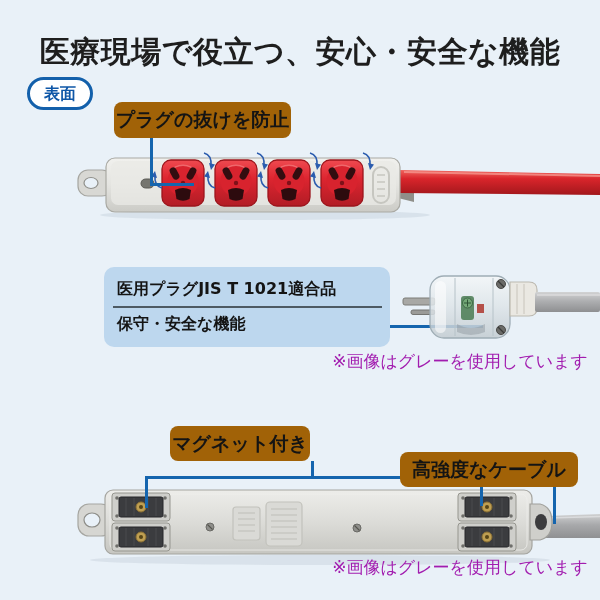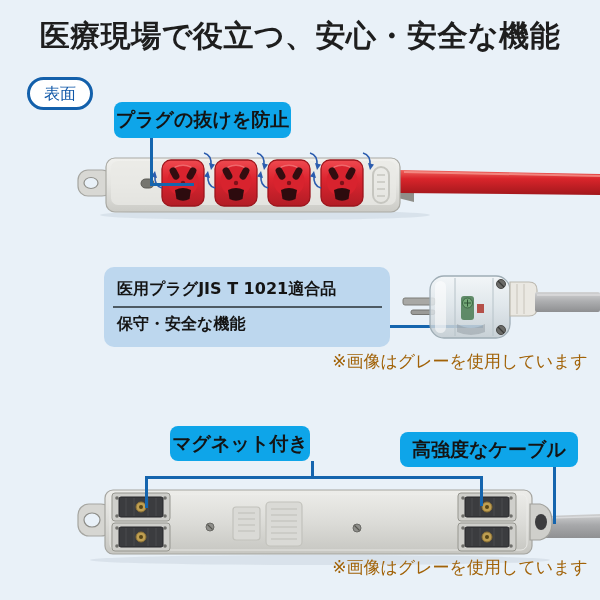--- a/index.html
+++ b/index.html
@@ -2,51 +2,51 @@
 <html><head>
 <meta charset="utf-8">
 <style>
   html,body{margin:0;padding:0;}
   .page{
     position:relative;width:600px;height:600px;overflow:hidden;
     background:#e9f1f8;
     font-family:"DejaVu Sans","Liberation Sans",sans-serif;
   }
   .title{
-    position:absolute;left:0;right:0;top:16px;margin:0;
+    position:absolute;left:0;right:0;top:16px;margin:16px;
     text-align:center;font-size:30px;font-weight:600;color:#1e1e1e;
     letter-spacing:0.5px;z-index:30;
   }
   .badge{
     position:absolute;z-index:30;
     background:#ffffff;border:3px solid #1360ab;border-radius:18px;
-    color:#0f57a7;font-size:16px;font-weight:400;
+    color:#0f57a7;font-size:16px;font-weight:700;
     height:25px;line-height:25px;padding:1px 14px;
   }
   .callout{
     position:absolute;z-index:25;
-    background:#0ea5e9;border-radius:8px;color:#141414;font-weight:700;
+    background:#a16207;border-radius:8px;color:#141414;font-weight:700;
     display:flex;align-items:center;justify-content:center;
     font-size:19px;white-space:nowrap;
   }
   .plug-box{
     position:absolute;left:104px;top:267px;width:286px;z-index:25;
     background:#bdd7ee;border-radius:10px;padding:7px 0;
   }
   .plug-box .row{
     font-size:16px;font-weight:700;color:#141414;
     padding:5px 8px 5px 13px;white-space:nowrap;
   }
   .plug-box .divider{height:0;border-top:2px solid #4d5a63;margin:1px 8px 1px 9px;}
   .line{position:absolute;background:#1565ae;z-index:20;}
   .line.under{z-index:6;}
   .art{position:absolute;z-index:10;}
   .note{
     position:absolute;left:300px;width:288px;text-align:right;
-    font-size:17px;color:#a16207;z-index:25;white-space:nowrap;
+    font-size:17px;color:#a21caf;z-index:25;white-space:nowrap;
   }
 </style>
 </head>
 <body>
 
 <div class="page">
 
   <h1 class="title">医療現場で役立つ、安心・安全な機能</h1>
 
   <div class="badge" style="left:27px;top:77px;">表面</div>
@@ -211,21 +211,21 @@
     <g>
       <rect x="140" y="44" width="65" height="20" rx="2" fill="url(#grayCable1)"></rect>
       <path d="M142 47 h63" stroke="#e0e1e2" stroke-width="1.6" opacity="0.8"></path>
     </g>
   </svg>
 
   <div class="note" style="top:350px;">※画像はグレーを使用しています</div>
 
 
   <div class="callout" style="left:170px;top:426px;width:140px;height:35px;">マグネット付き</div>
-  <div class="callout" style="left:400px;top:432px;width:178px;height:35px;">高強度なケーブル</div>
+  <div class="callout" style="left:400px;top:452px;width:178px;height:35px;">高強度なケーブル</div>
 
   <div class="line" style="left:311px;top:461px;width:3px;height:17px;"></div>
   <div class="line" style="left:145px;top:476px;width:338px;height:3px;"></div>
   <div class="line" style="left:145px;top:476px;width:3px;height:32px;"></div>
   <div class="line" style="left:480px;top:476px;width:3px;height:30px;"></div>
 
   <div class="line" style="left:553px;top:461px;width:3px;height:63px;"></div>
 
   <svg class="art" style="left:60px;top:480px;" width="540" height="90" viewBox="0 0 540 90">
     <defs>

